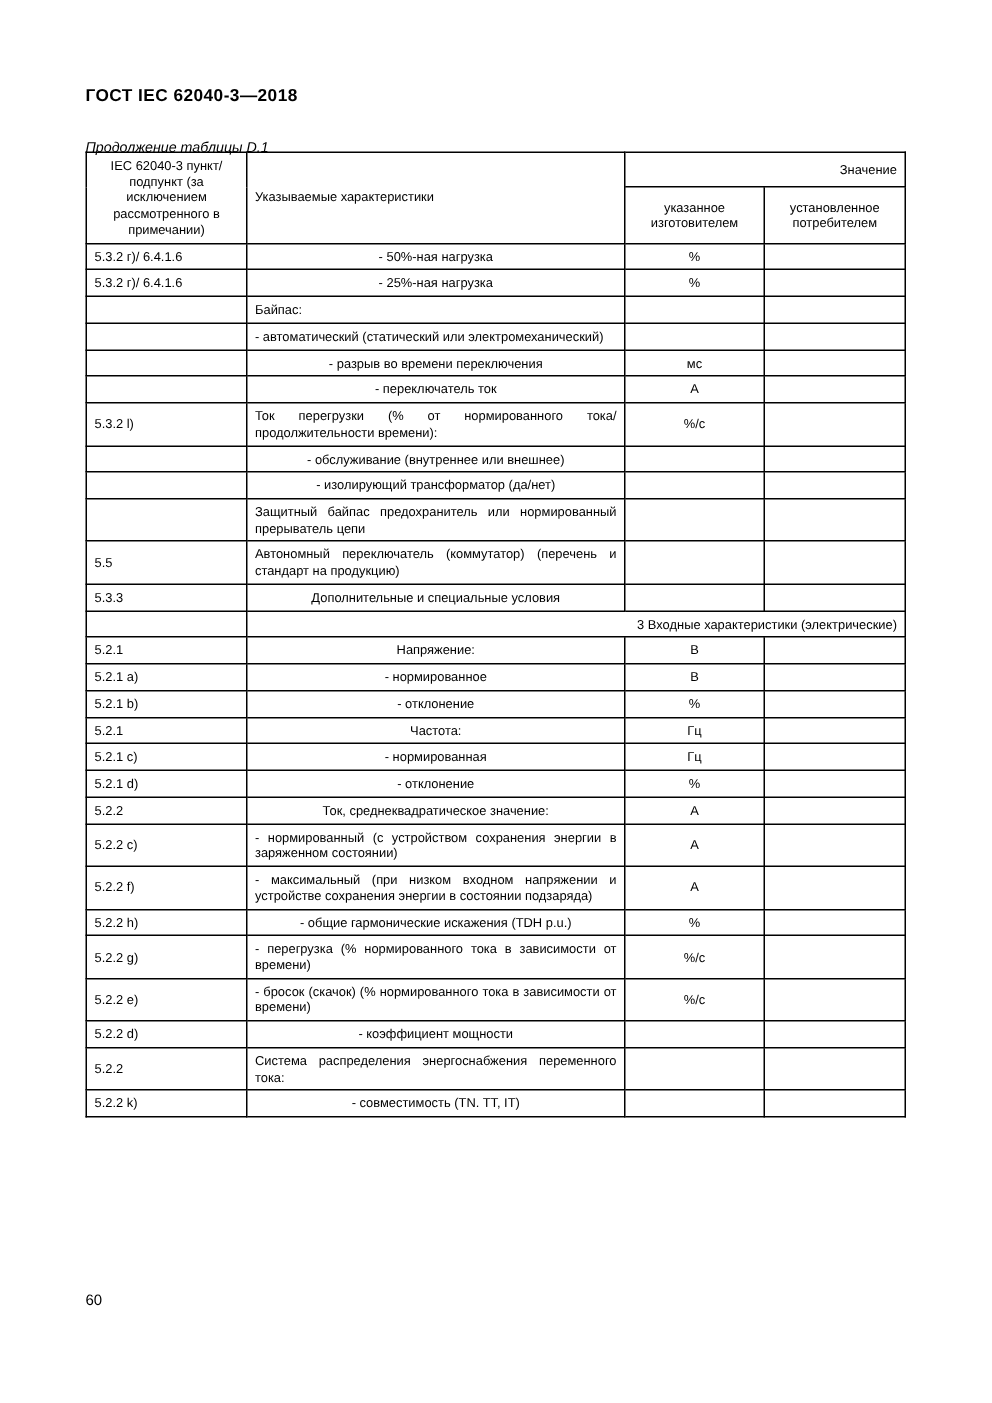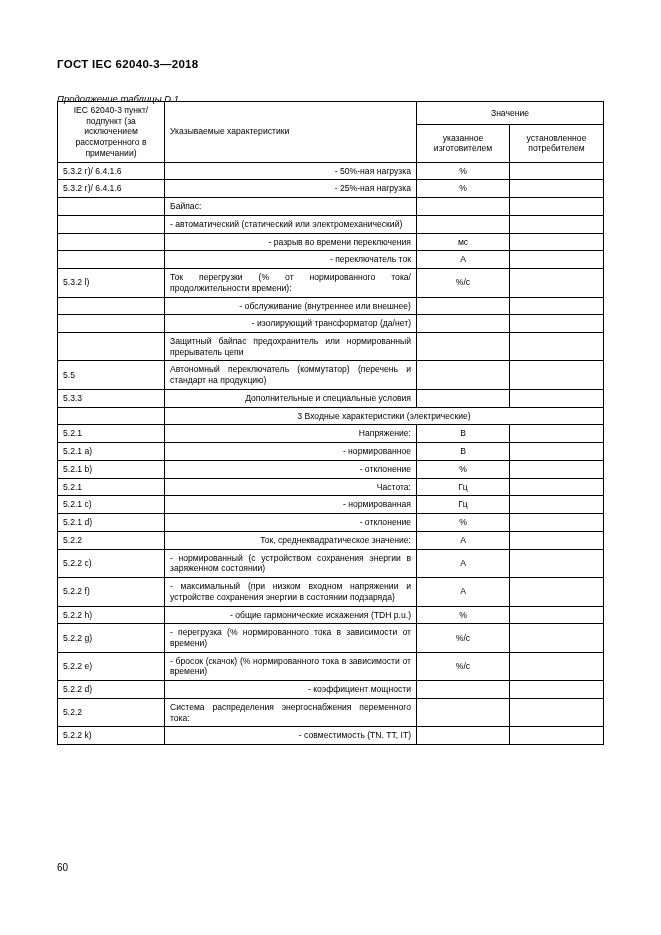--- a/index.html
+++ b/index.html
@@ -66,40 +66,40 @@
   .hdr-c1 {
     text-align: center;
     font-size: 7.8px;
     line-height: 1.3;
     padding: 5px 6px;
   }
   .hdr-c2 {
     font-size: 8.6px;
   }
   .hdr-val {
+    text-align: right;
+    font-size: 8.6px;
+    padding: 4px;
+  }
+  td.idx {
+    font-size: 8.6px;
+    white-space: nowrap;
+  }
+  td.desc {
     text-align: center;
-    font-size: 8.6px;
-    padding: 4px;
-  }
-  td.idx {
-    font-size: 8.6px;
-    white-space: nowrap;
-  }
-  td.desc {
-    text-align: right;
   }
   td.desc.just {
     text-align: justify;
     text-align-last: left;
   }
   td.unit {
     text-align: center;
   }
   td.section {
-    text-align: center;
+    text-align: right;
     font-size: 8.6px;
   }
   td.bypass {
     text-align: left;
   }
   .pagenum {
     position: absolute;
     left: 57px;
     top: 862px;
     font-size: 10px;

